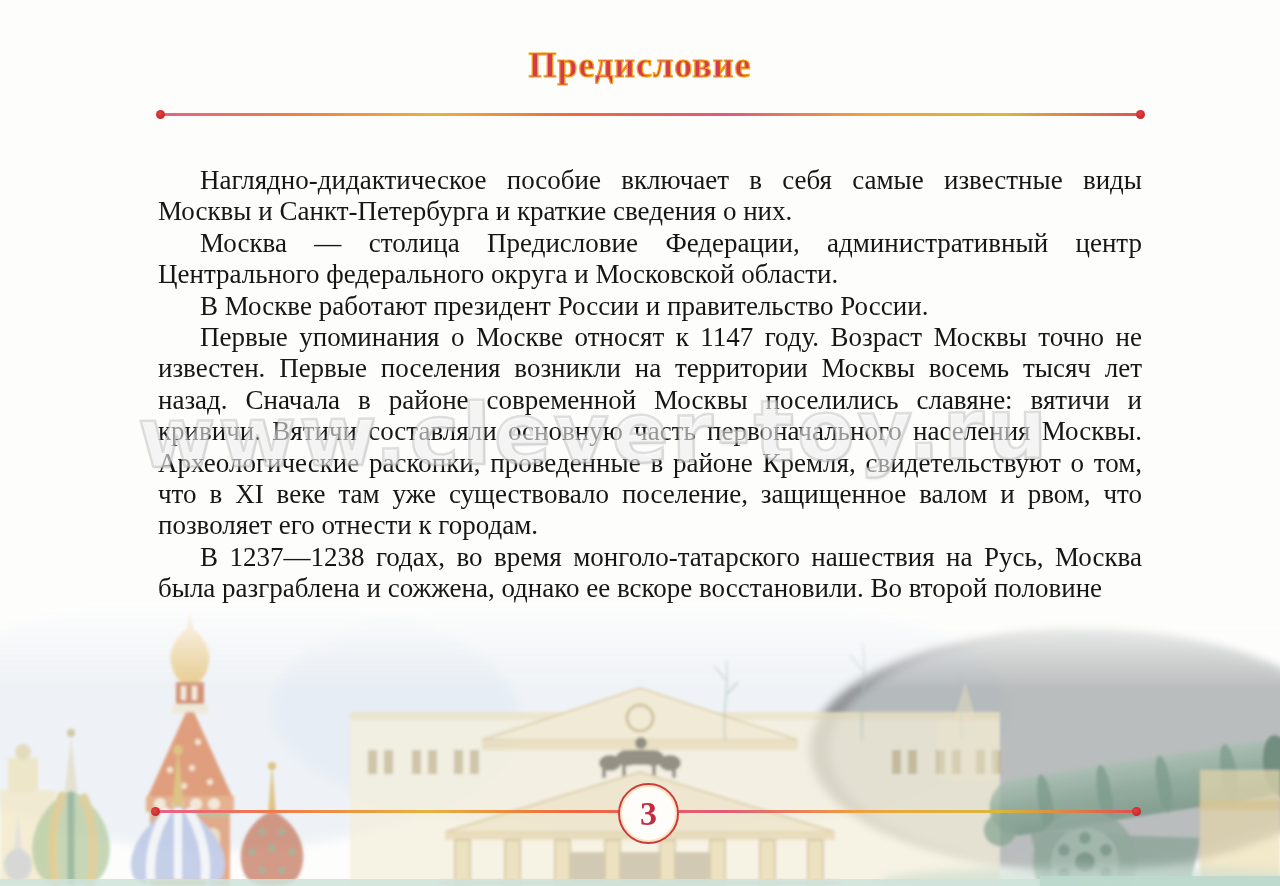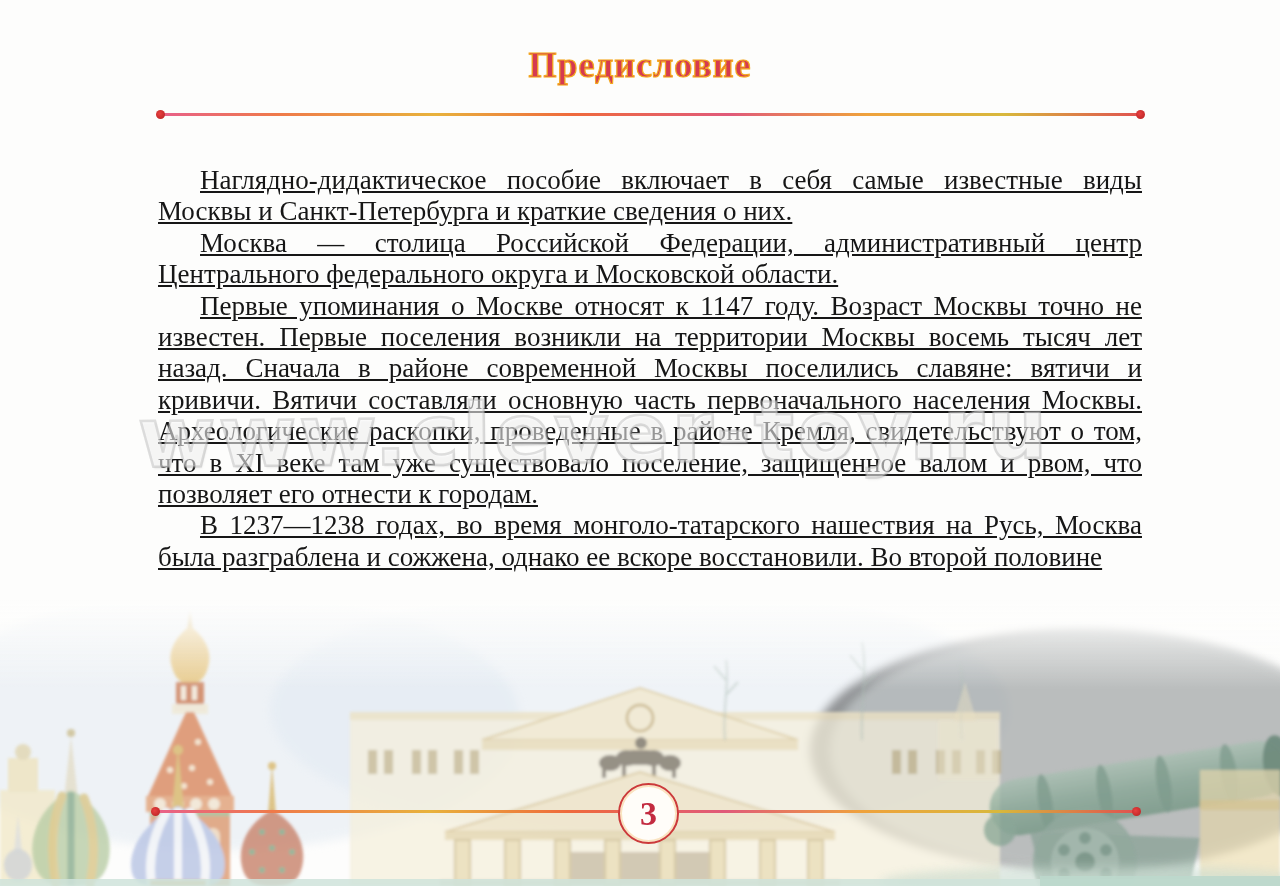--- a/index.html
+++ b/index.html
@@ -23,21 +23,21 @@
     content:"";position:absolute;top:-3px;width:9px;height:9px;border-radius:50%;
     background:radial-gradient(circle at 40% 40%,#e84040,#b52020);
   }
   .rule::before{left:-4px;}
   .rule::after{right:-4px;}
   .rule-top{left:160px;top:113px;width:981px;}
   .rule-bottom{left:155px;top:810px;width:982px;z-index:3;}
   
   .text-block{
     position:absolute;left:158px;top:165px;width:984px;z-index:2;
-    font-size:27px;line-height:31.4px;color:#161616;text-align:justify;text-decoration:underline;
+    font-size:27px;line-height:31.4px;color:#161616;text-align:justify;
   }
   .text-block p{margin:0;text-indent:42px;}
   
   .watermark{
     position:absolute;left:138px;top:390px;width:1150px;z-index:5;
     font-family:"DejaVu Sans",sans-serif;font-weight:bold;font-size:84px;
     letter-spacing:3px;line-height:1;white-space:nowrap;text-transform:lowercase;
     color:rgba(255,255,255,0.50);
     -webkit-text-stroke:2.5px rgba(178,178,178,0.42);
     text-shadow:1px 2px 2px rgba(150,150,150,0.18);
@@ -61,21 +61,22 @@
 <body>
 
 <div class="page">
 
   <div class="title">Предисловие</div>
 
   <div class="rule rule-top"></div>
 
   <div class="text-block">
     <p>Наглядно-дидактическое пособие включает в себя самые известные виды Москвы и Санкт-Петербурга и краткие сведения о них.</p>
-    <p>Москва — столица Российской Федерации, административный центр Центрального федерального округа и Московской области.</p>
+    <p>Москва — столица Предисловие Федерации, административный центр Центрального федерального округа и Московской области.</p>
+    <p>В Москве работают президент России и правительство России.</p>
     <p>Первые упоминания о Москве относят к 1147 году. Возраст Москвы точно не известен. Первые поселения возникли на территории Москвы восемь тысяч лет назад. Сначала в районе современной Москвы поселились славяне: вятичи и кривичи. Вятичи составляли основную часть первоначального населения Москвы. Археологические раскопки, проведенные в районе Кремля, свидетельствуют о том, что в XI веке там уже существовало поселение, защищенное валом и рвом, что позволяет его отнести к городам.</p>
     <p>В 1237—1238 годах, во время монголо-татарского нашествия на Русь, Москва была разграблена и сожжена, однако ее вскоре восстановили. Во второй половине</p>
   </div>
 
   <div class="watermark">WWW.CLEVER-TOY.RU</div>
 
   <svg class="illustration" viewBox="0 0 1280 286" width="1280" height="286" aria-hidden="true">
     <defs>
       <filter id="soft" x="-20%" y="-20%" width="140%" height="140%">
           <feGaussianBlur stdDeviation="1.6"></feGaussianBlur>

